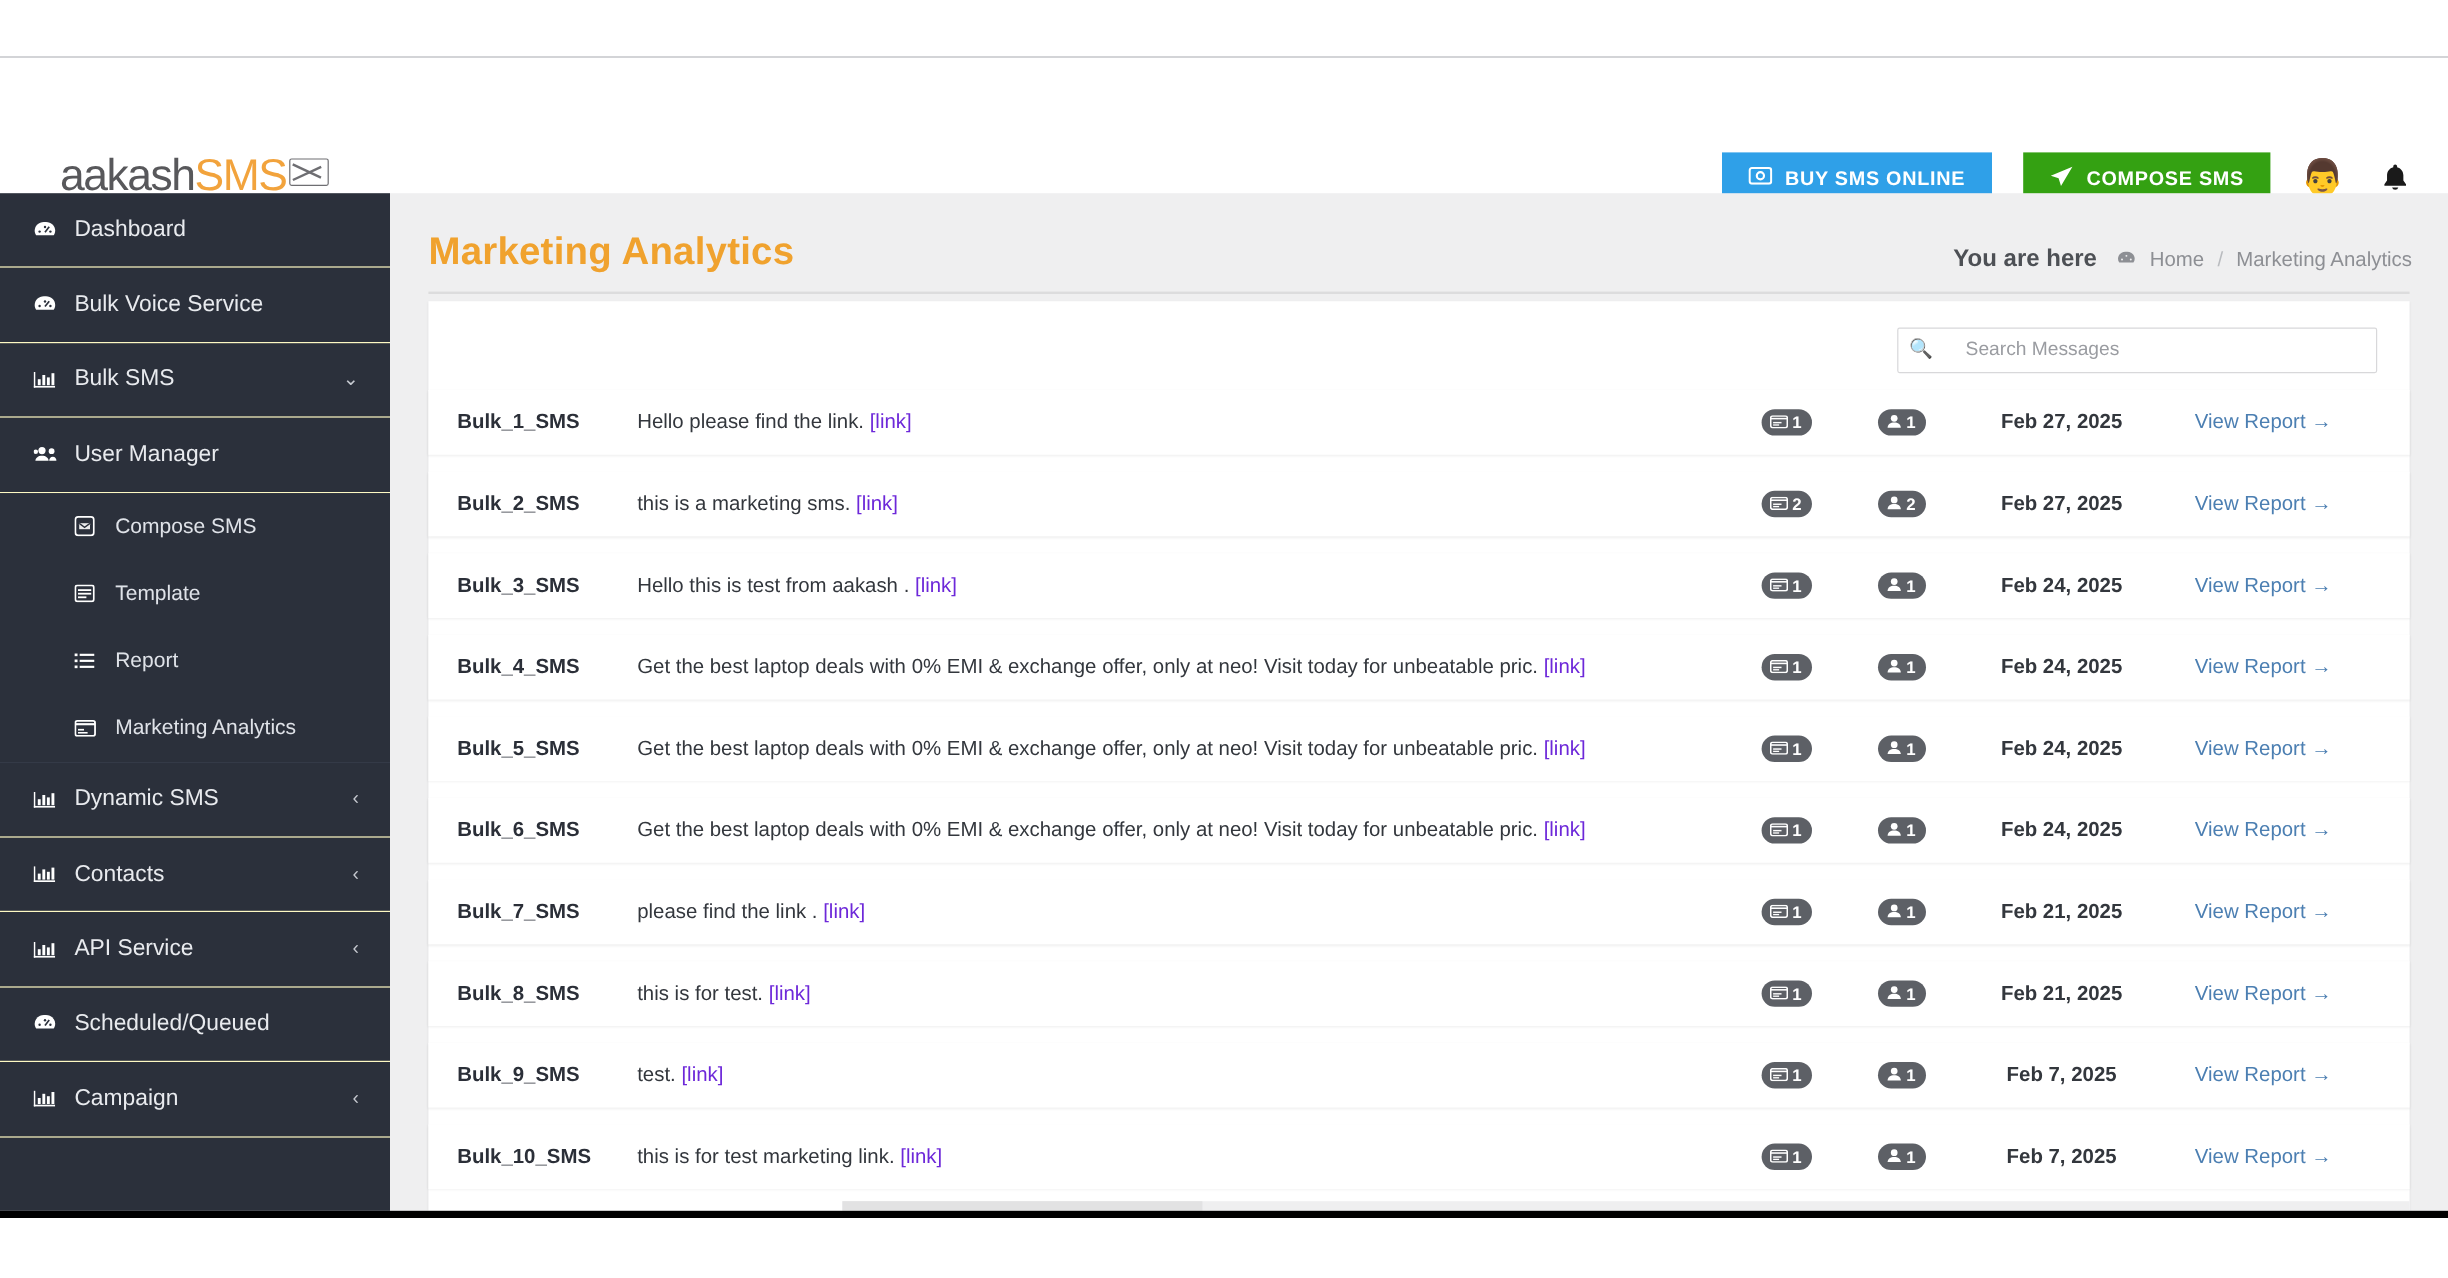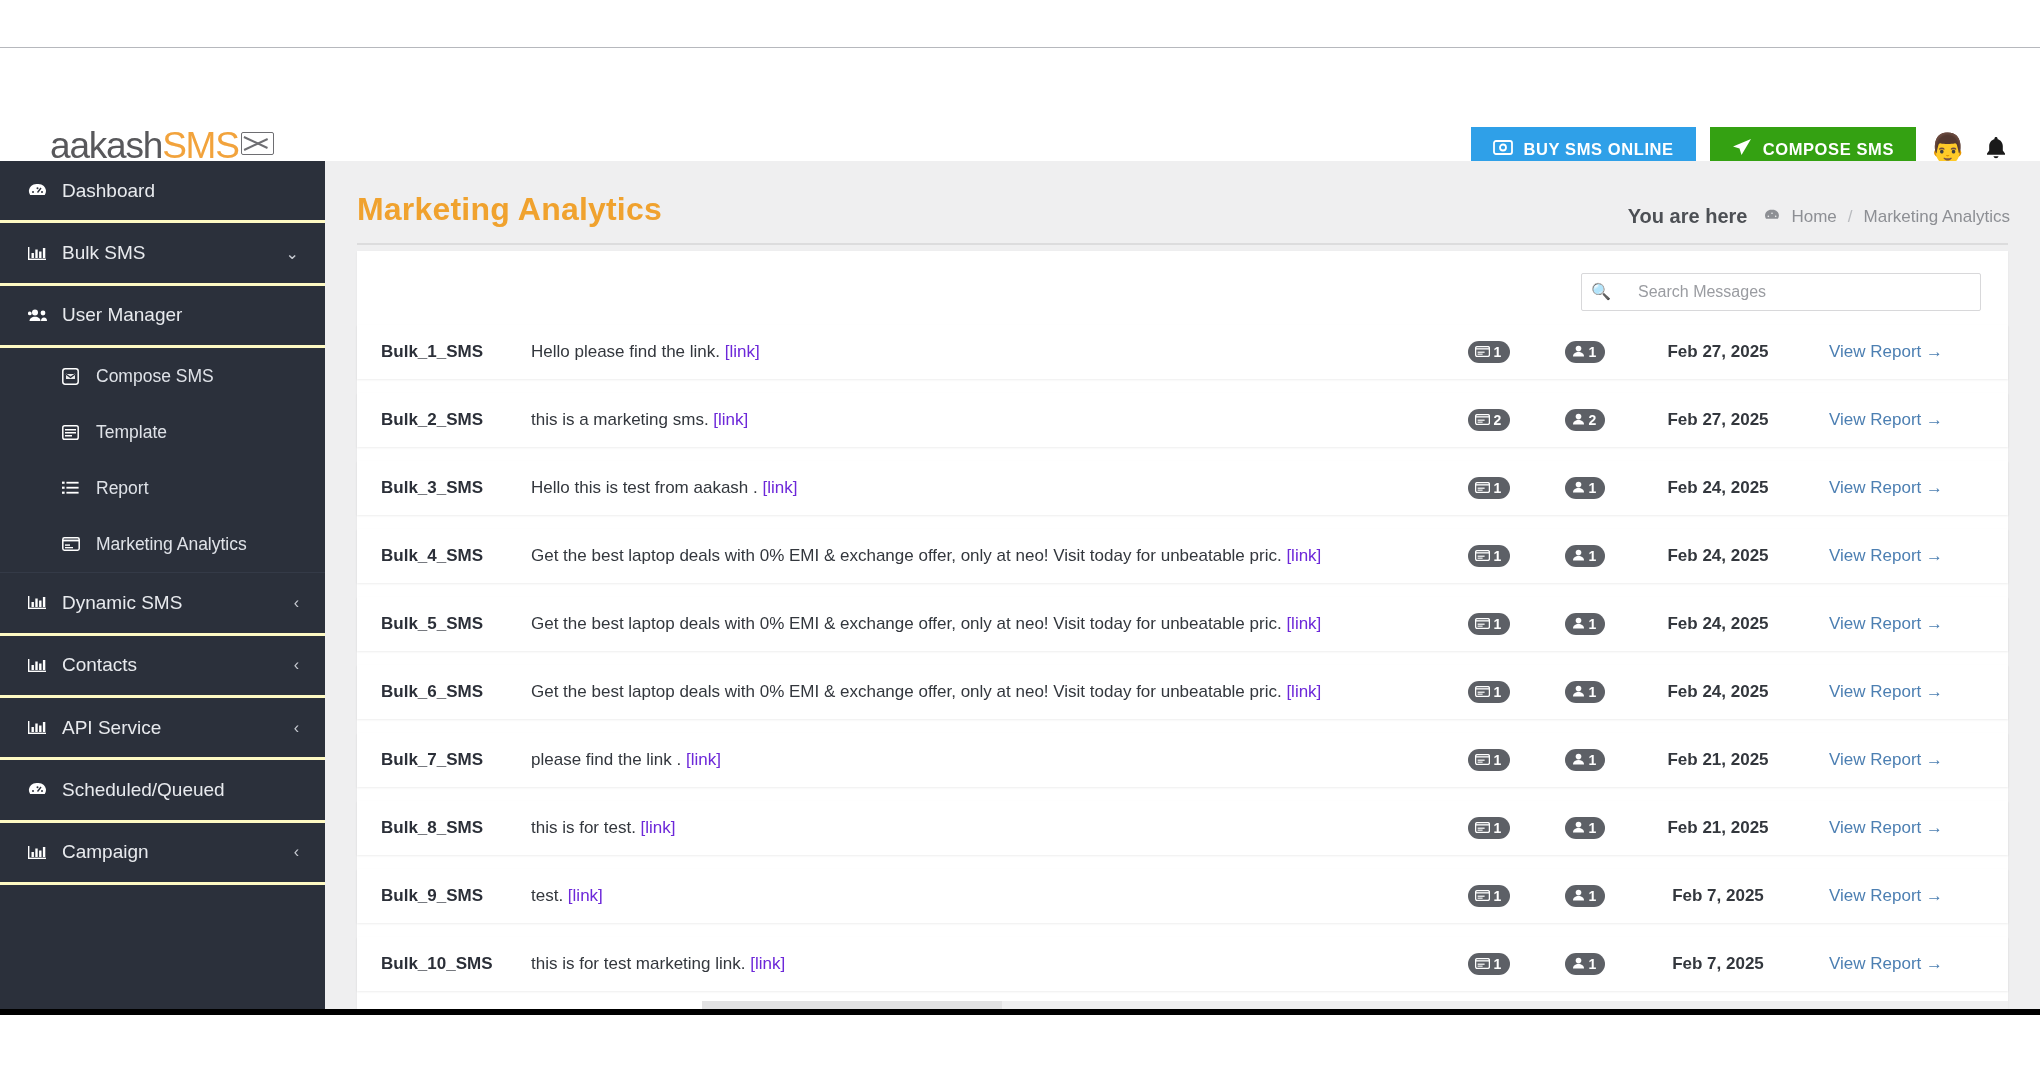--- a/index.html
+++ b/index.html
@@ -54,21 +54,21 @@
     margin-top: 3px; margin-left: 2px;
   }
   .logo-tag .ln { flex: 1; height: 1px; background: #9b9b9e; }
   .logo-tag .tx {
     font-size: 11.5px; letter-spacing: 2.2px; color: #6e6e72;
     white-space: nowrap;
   }
 
   .header-actions {
     position: absolute; right: 28px; top: 78px;
-    display: flex; align-items: center; gap: 14px;
+    display: flex; align-items: center; gap: 26px;
   }
   .btn {
     display: inline-flex; align-items: center; gap: 11px;
     height: 44px; padding: 0 22px;
     font-size: 16.5px; font-weight: bold; letter-spacing: 0.6px;
     color: #ffffff; border: none; cursor: pointer;
     white-space: nowrap;
   }
   .btn-buy { background: #2fa0e8; }
   .btn-compose { background: #34a112; }
@@ -87,21 +87,21 @@
   .sidebar {
     position: absolute; top: 161px; left: 0;
     width: 325px; height: 848px;
     background: #2b303b;
     overflow: hidden;
   }
   .nav-item {
     display: flex; align-items: center;
     height: 62.4px; padding: 0 26px 0 28px;
     color: #e8eaee; font-size: 19px;
-    border-bottom: 3px solid #fef9c3;
+    border-bottom: 1px solid #fef9c3;
     cursor: pointer; white-space: nowrap;
   }
   .nav-item .ico {
     width: 26px; flex: 0 0 26px;
     display: inline-flex; align-items: center; justify-content: flex-start;
     margin-right: 8px;
   }
   .nav-item .lbl { flex: 1; }
   .nav-item .chev { font-size: 16px; color: #c7cad1; }
   .nav-sub {
@@ -308,20 +308,33 @@
           <path d="M9.5 9.5 13 5" stroke="#2b303b" stroke-width="1.4"></path>
           <circle cx="5" cy="9" r="1" fill="#2b303b"></circle>
           <circle cx="9.5" cy="5.2" r="1" fill="#2b303b"></circle>
           <circle cx="14" cy="9" r="1" fill="#2b303b"></circle>
         </svg>
     </span>
     <span class="lbl">Dashboard</span>
     <span class="chev"></span>
   </div>
 
+  <div class="nav-item">
+    <span class="ico">
+      <svg width="19" height="16" viewBox="0 0 19 16">
+          <path d="M9.5 1C4.8 1 1 4.6 1 9c0 1.6.5 3.1 1.4 4.4h16.2C19.5 12.1 20 10.6 20 9c0-4.4-3.8-8-8.5-8z" fill="#fff" transform="scale(.9)"></path>
+          <path d="M9.5 9.5 13 5" stroke="#2b303b" stroke-width="1.4"></path>
+          <circle cx="5" cy="9" r="1" fill="#2b303b"></circle>
+          <circle cx="9.5" cy="5.2" r="1" fill="#2b303b"></circle>
+          <circle cx="14" cy="9" r="1" fill="#2b303b"></circle>
+        </svg>
+    </span>
+    <span class="lbl">Bulk Voice Service</span>
+    <span class="chev"></span>
+  </div>
 
   <div class="nav-item">
     <span class="ico">
       <svg width="18" height="15" viewBox="0 0 18 15">
           <rect x="0" y="1" width="1.4" height="13" fill="#fff"></rect>
           <rect x="0" y="12.6" width="18" height="1.4" fill="#fff"></rect>
           <rect x="3.5" y="7" width="2.4" height="5" fill="#fff"></rect>
           <rect x="7.3" y="3.5" width="2.4" height="8.5" fill="#fff"></rect>
           <rect x="11.1" y="5.5" width="2.4" height="6.5" fill="#fff"></rect>
           <rect x="14.9" y="2" width="2.4" height="10" fill="#fff"></rect>

